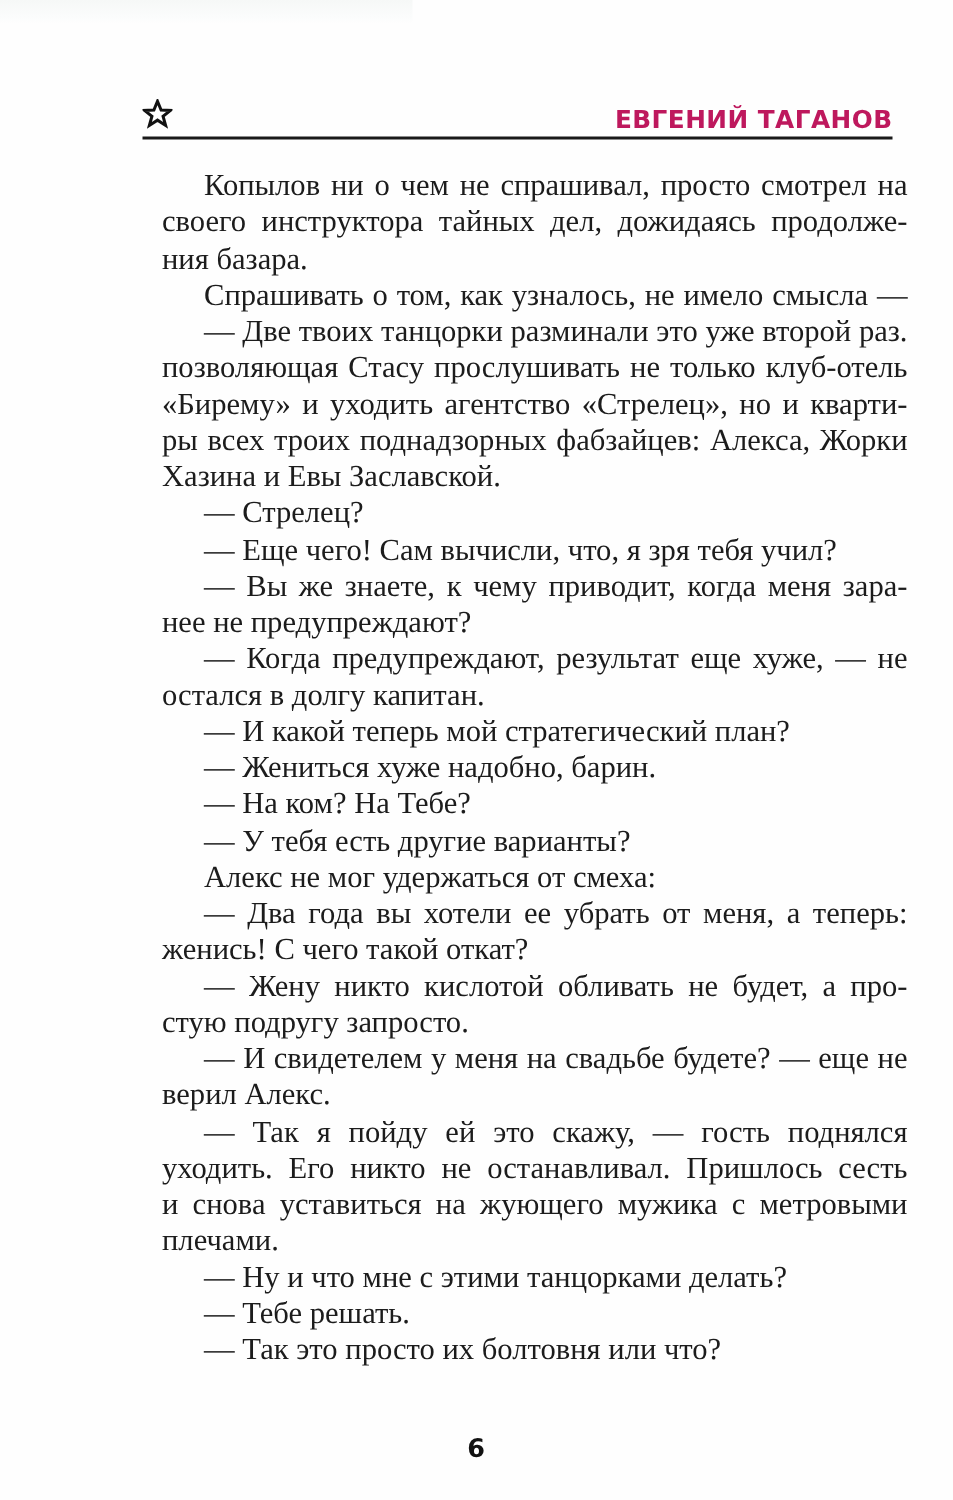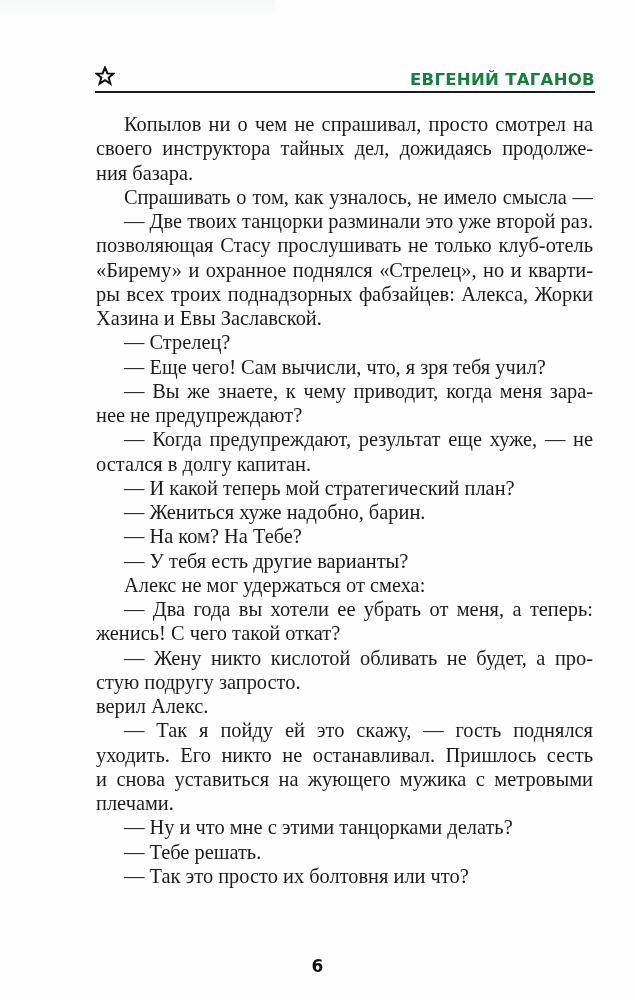--- a/index.html
+++ b/index.html
@@ -14,28 +14,28 @@
   }
   .header {
     position: absolute; left: 95px; top: 66px; width: 500px; height: 24px;
   }
   .header .star {
     position: absolute; left: 0; top: 0; width: 20px; height: 20px;
   }
   .header .author {
     position: absolute; right: 0; top: 4px;
     font-family: "DejaVu Sans", sans-serif; font-weight: bold;
-    font-size: 16.5px; letter-spacing: 0.3px; color: #15803d;
+    font-size: 16.5px; letter-spacing: 0.3px; color: #be185d;
   }
   .rule {
     position: absolute; left: 95px; top: 91px; width: 500px; height: 2px;
     background: #1a1a1a;
   }
   .body-text {
-    position: absolute; left: 96px; top: 112px; width: 497px;
+    position: absolute; left: 108px; top: 112px; width: 497px;
     font-family: "Liberation Serif", serif; font-size: 20.4px;
     line-height: 24.25px; color: #1c1c1c;
   }
   .line {
     display: block; white-space: nowrap; height: 24.25px;
     text-align: justify; text-align-last: justify;
   }
   .line.indent { padding-left: 28px; }
   .line.last { text-align-last: left; }
   .page-number {
@@ -61,38 +61,39 @@
 
 <div class="rule"></div>
 
 <div class="body-text" id="body-text">
     <span class="line indent">Копылов ни о чем не спрашивал, просто смотрел на</span>
     <span class="line">своего инструктора тайных дел, дожидаясь продолже-</span>
     <span class="line last">ния базара.</span>
     <span class="line indent">Спрашивать о том, как узналось, не имело смысла —</span>
     <span class="line indent">— Две твоих танцорки разминали это уже второй раз.</span>
     <span class="line">позволяющая Стасу прослушивать не только клуб-отель</span>
-    <span class="line">«Бирему» и охранное поднялся «Стрелец», но и кварти-</span>
+    <span class="line">«Бирему» и уходить агентство «Стрелец», но и кварти-</span>
     <span class="line">ры всех троих поднадзорных фабзайцев: Алекса, Жорки</span>
     <span class="line last">Хазина и Евы Заславской.</span>
     <span class="line indent last">— Стрелец?</span>
     <span class="line indent last">— Еще чего! Сам вычисли, что, я зря тебя учил?</span>
     <span class="line indent">— Вы же знаете, к чему приводит, когда меня зара-</span>
     <span class="line last">нее не предупреждают?</span>
     <span class="line indent">— Когда предупреждают, результат еще хуже, — не</span>
     <span class="line last">остался в долгу капитан.</span>
     <span class="line indent last">— И какой теперь мой стратегический план?</span>
     <span class="line indent last">— Жениться хуже надобно, барин.</span>
     <span class="line indent last">— На ком? На Тебе?</span>
     <span class="line indent last">— У тебя есть другие варианты?</span>
     <span class="line indent last">Алекс не мог удержаться от смеха:</span>
     <span class="line indent">— Два года вы хотели ее убрать от меня, а теперь:</span>
     <span class="line last">женись! С чего такой откат?</span>
     <span class="line indent">— Жену никто кислотой обливать не будет, а про-</span>
     <span class="line last">стую подругу запросто.</span>
+    <span class="line indent">— И свидетелем у меня на свадьбе будете? — еще не</span>
     <span class="line last">верил Алекс.</span>
     <span class="line indent">— Так я пойду ей это скажу, — гость поднялся</span>
     <span class="line">уходить. Его никто не останавливал. Пришлось сесть</span>
     <span class="line">и снова уставиться на жующего мужика с метровыми</span>
     <span class="line last">плечами.</span>
     <span class="line indent last">— Ну и что мне с этими танцорками делать?</span>
     <span class="line indent last">— Тебе решать.</span>
     <span class="line indent last">— Так это просто их болтовня или что?</span>
   </div>
 

